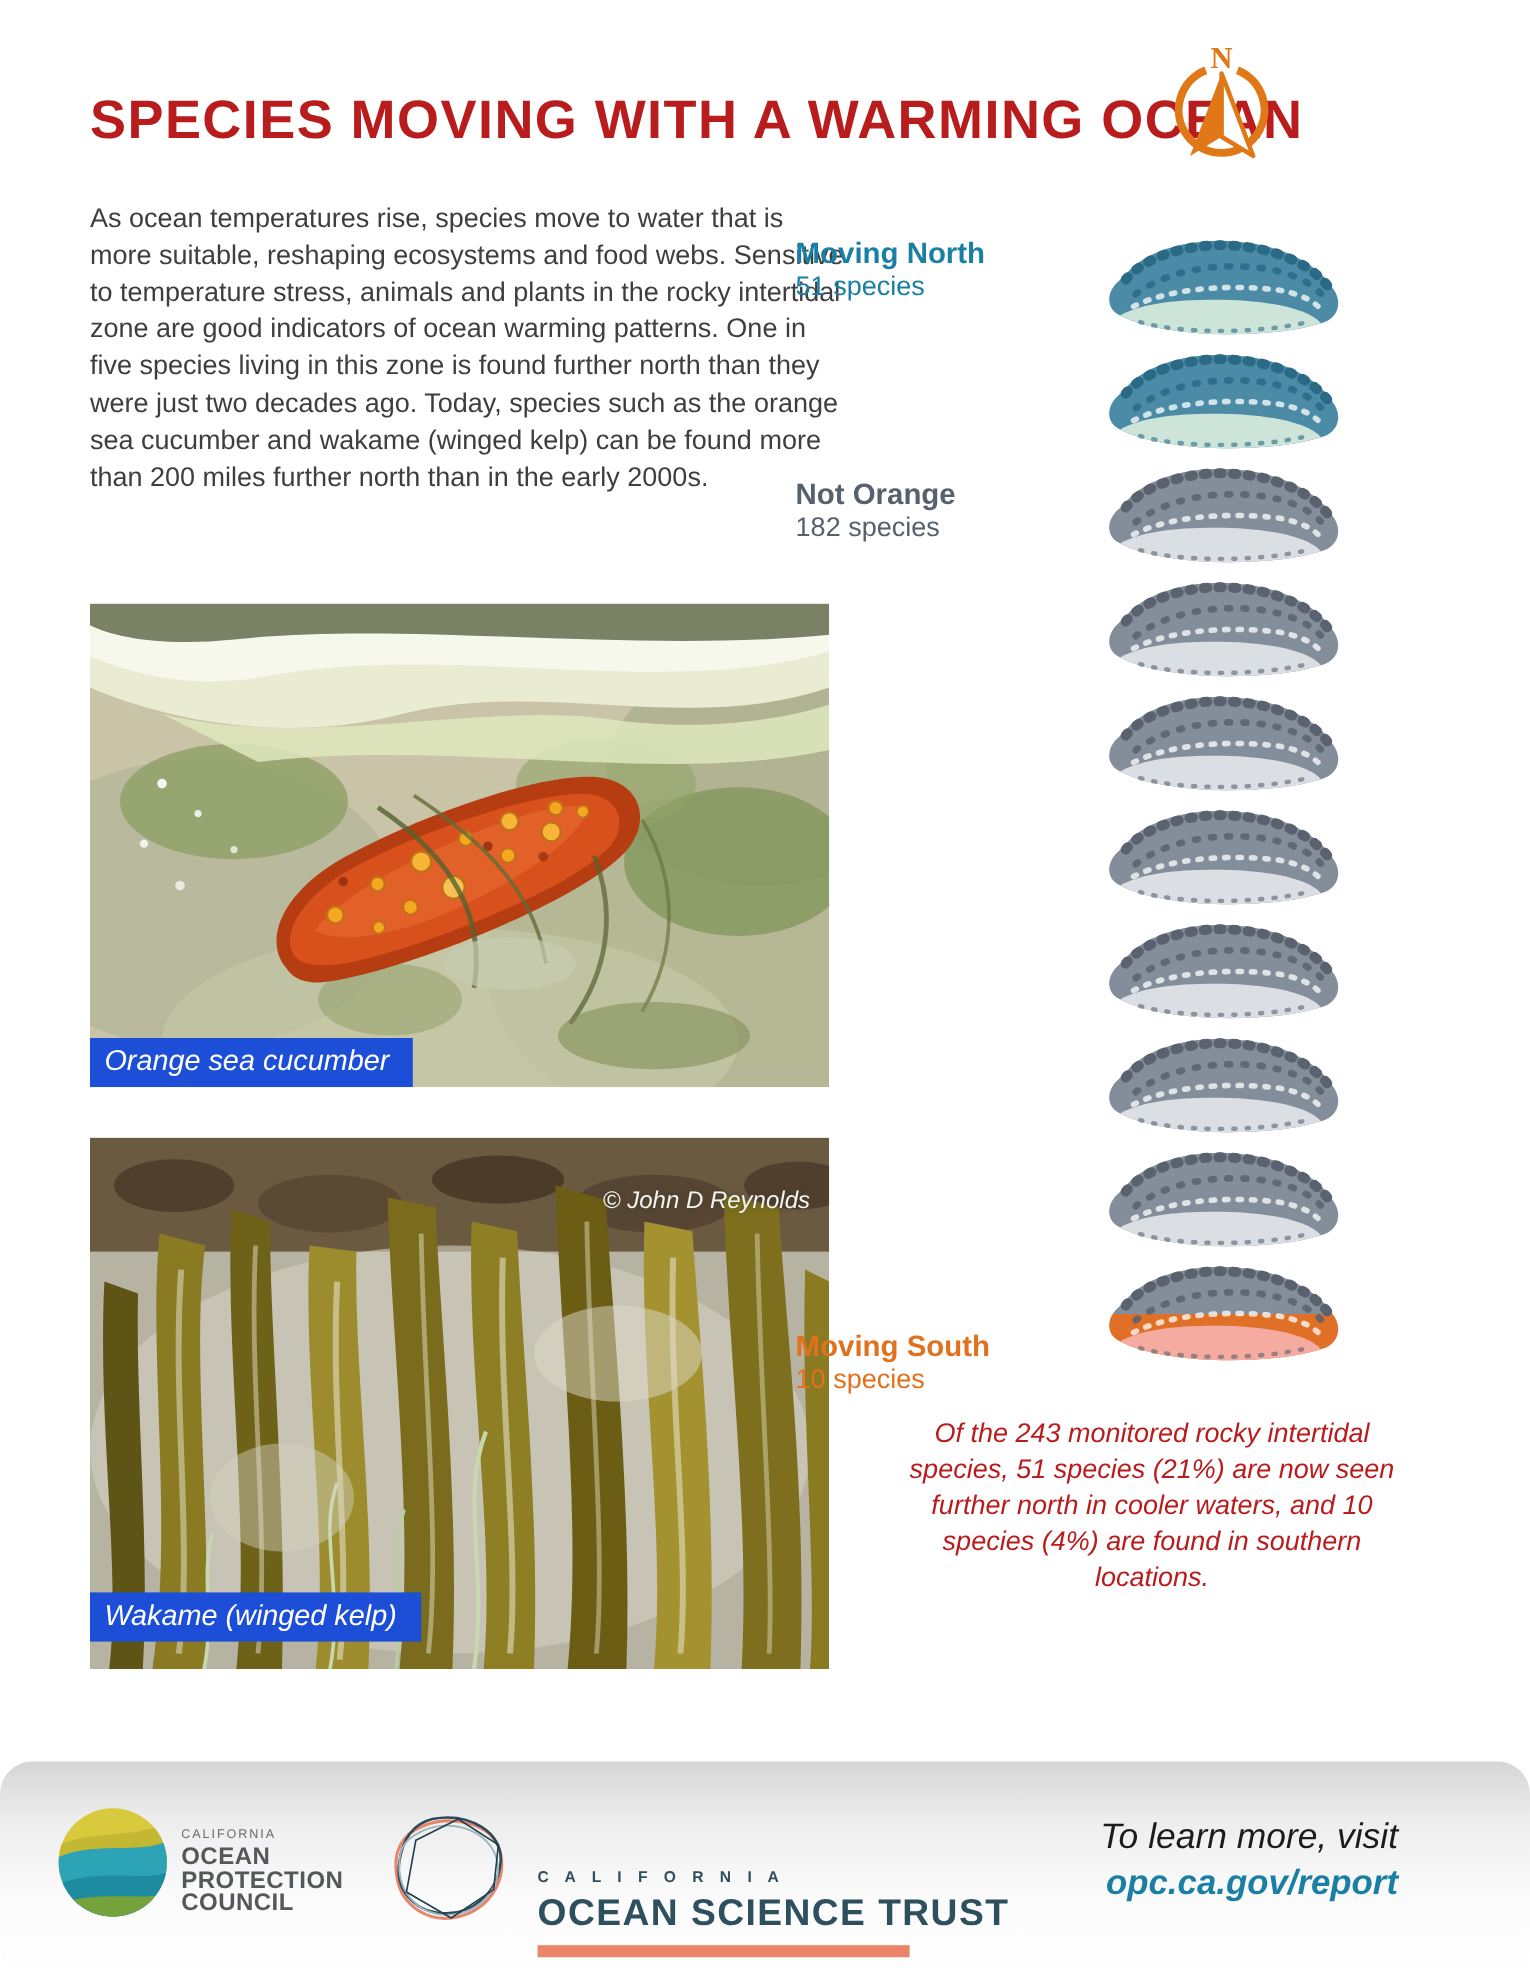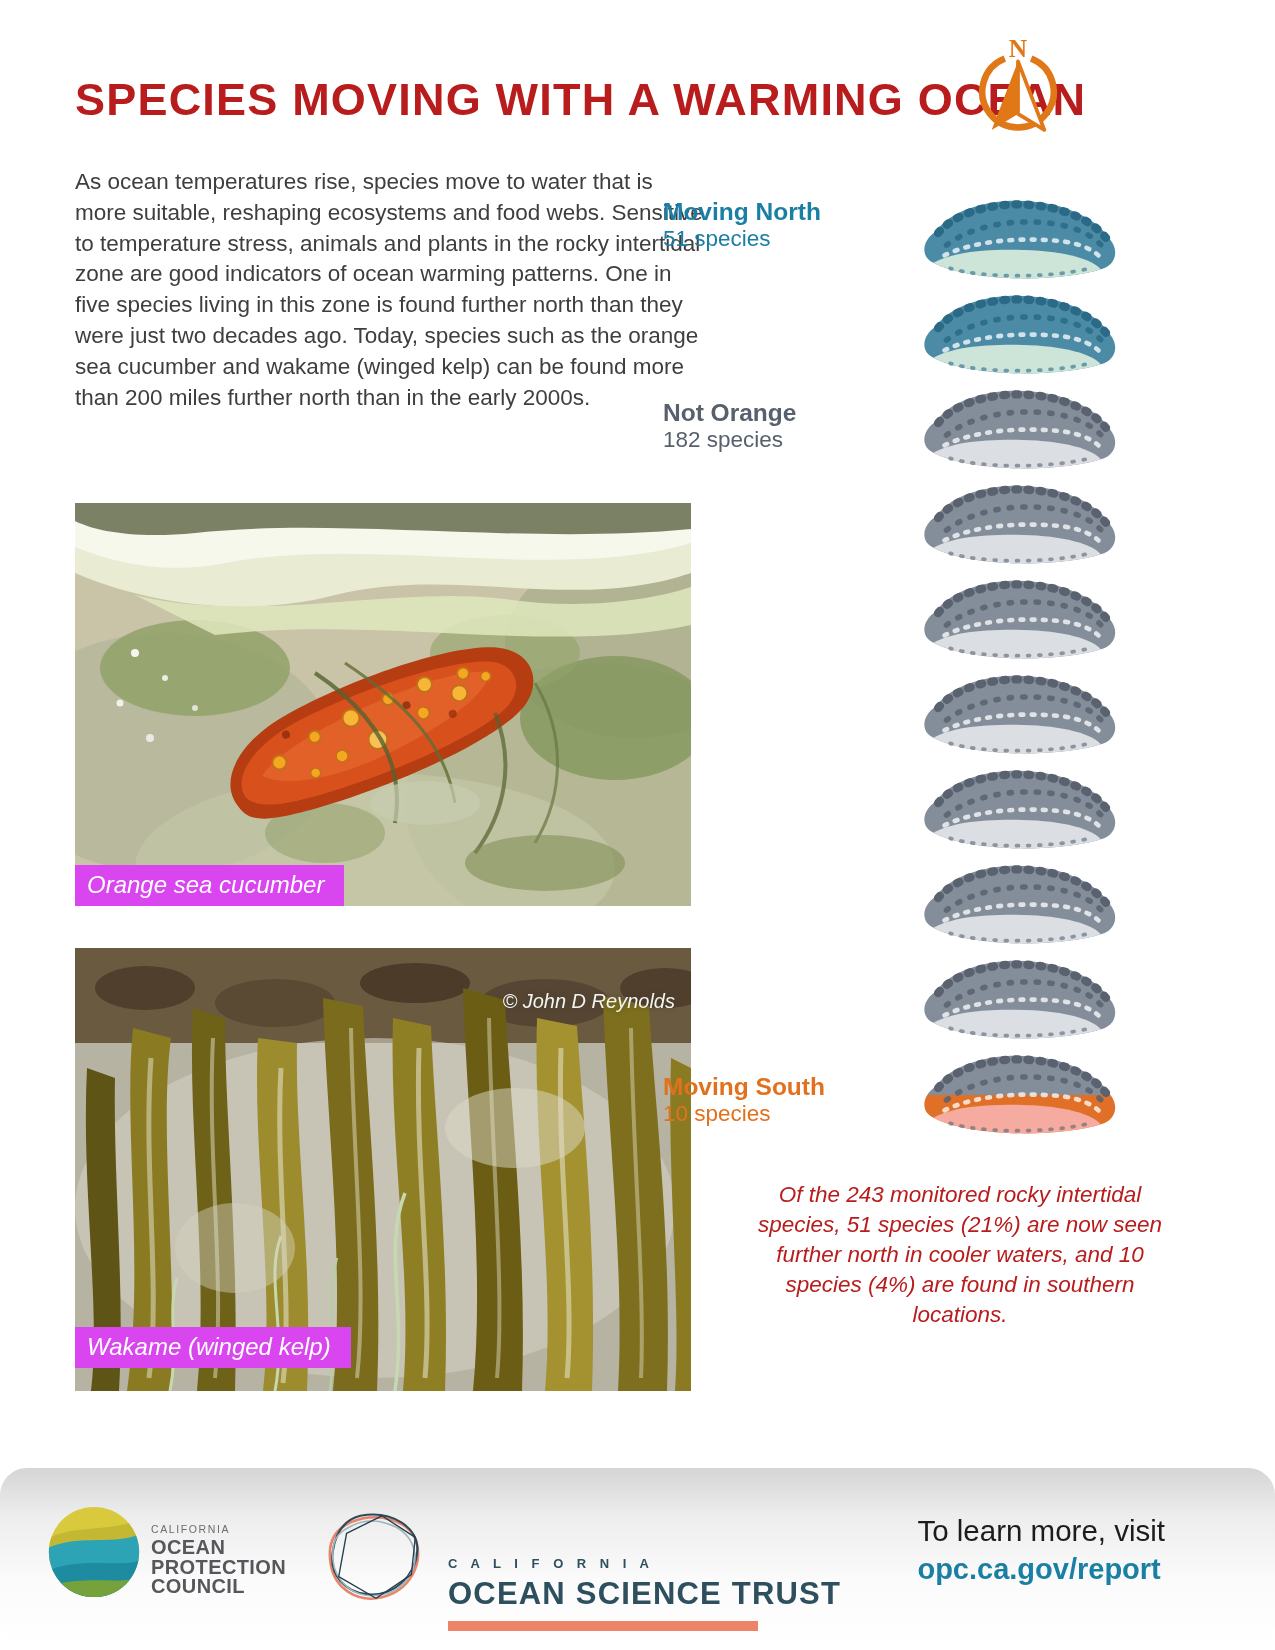--- a/index.html
+++ b/index.html
@@ -12,21 +12,21 @@
 
   .compass { position:absolute; left:971px; top:34px; width:94px; height:112px; }
 
   .intro { position:absolute; left:75px; top:167px; width:632px;
            font-size:22.5px; line-height:30.8px; color:#3e3e3e; }
 
   .photo { position:absolute; left:75px; width:616px; overflow:hidden; }
   .photo svg { display:block; }
   .photo1 { top:503px; height:403px; }
   .photo2 { top:948px; height:443px; }
-  .caption { position:absolute; left:0; background:#d946ef; color:#ffffff;
+  .caption { position:absolute; left:0; background:#1d4ed8; color:#ffffff;
              font-style:italic; font-size:24px; line-height:27px; padding:6px 20px 8px 12px; }
   .photo1 .caption { bottom:0; }
   .photo2 .caption { bottom:23px; }
   .credit { position:absolute; right:16px; top:42px; color:#f4f4f2;
             font-style:italic; font-size:20px; text-shadow:0 0 4px rgba(60,60,40,.5); }
 
   .group-label { position:absolute; right:372px; width:240px; text-align:left; }
   .group-label .g-name  { font-size:24.5px; font-weight:bold; line-height:28px; }
   .group-label .g-count { font-size:22.5px; line-height:26px; }
   .gl-north { top:198px; }
@@ -46,21 +46,21 @@
   .opc-text { position:absolute; left:151px; top:55px; color:#55575b; }
   .opc-text .small { font-size:10.5px; letter-spacing:1.6px; color:#6b6c70; margin-bottom:3px; }
   .opc-text .big { font-size:20px; font-weight:bold; line-height:19.5px; letter-spacing:.4px; }
 
   .ost-mark { position:absolute; left:320px; top:36px; width:114px; height:108px; }
   .ost-text { position:absolute; left:448px; top:60px; color:#2d4f5e; }
   .ost-text .small { font-size:13px; font-weight:bold; letter-spacing:5px; margin-bottom:5px;margin-top:28px; }
   .ost-text .big { font-size:31px; font-weight:bold; letter-spacing:1.2px; }
   .ost-bar { margin-top:9px; width:310px; height:10px; background:#ec8568; }
 
-  .learn { position:absolute; right:110px; top:44px; text-align:left; }
+  .learn { position:absolute; right:110px; top:44px; text-align:right;font-style:italic; }
   .learn .l1 { font-size:29.5px; color:#1c1c1c; line-height:38px; }
   .learn .l2 { font-size:29px; font-weight:bold; color:#1a7fa4; line-height:38px; text-decoration:none; cursor:pointer; }
 </style>
 </head>
 <body>
 
 <div class="page">
 
   <div class="title">SPECIES MOVING WITH A WARMING OCEAN</div>
 
@@ -165,21 +165,21 @@
   </div>
 
   <div class="group-label gl-north" style="color: rgb(26, 127, 164);">
     <div class="g-name">Moving North</div>
     <div class="g-count">51 species</div>
   </div>
   <div class="group-label gl-notmoving" style="color: rgb(87, 97, 109);">
     <div class="g-name">Not Orange</div>
     <div class="g-count">182 species</div>
   </div>
-  <div class="group-label gl-south" style="color: rgb(226, 113, 29);">
+  <div class="group-label gl-south" style="color: rgb(226, 113, 29); margin-top: 36px;">
     <div class="g-name">Moving South</div>
     <div class="g-count">10 species</div>
   </div>
 
   <div id="cucumber-column">
       <div class="cuke-row"><svg viewBox="0 0 220 100" width="206" height="93">
     <path d="M18 74 C4 68 5 50 21 40 C38 15 84 4 124 8 C164 11 196 29 208 49 C218 61 214 77 198 81 C150 96 56 94 18 74 Z" fill="#4b8ba6"></path>
     <path d="M18 74 C56 94 150 96 198 81 C186 67 146 60 104 60 C62 60 37 64 18 74 Z" fill="#cde4d9"></path>
     <path d="M23 42 C42 19 86 8 124 12 C162 15 192 31 205 49" fill="none" stroke="#2b6a86" stroke-width="9" stroke-dasharray="3 10" stroke-linecap="round"></path>
     <path d="M32 55 C58 35 100 27 140 31 C168 34 190 44 200 57" fill="none" stroke="#2b6a86" stroke-width="6" stroke-dasharray="2.5 12" stroke-linecap="round" opacity="0.85"></path>

